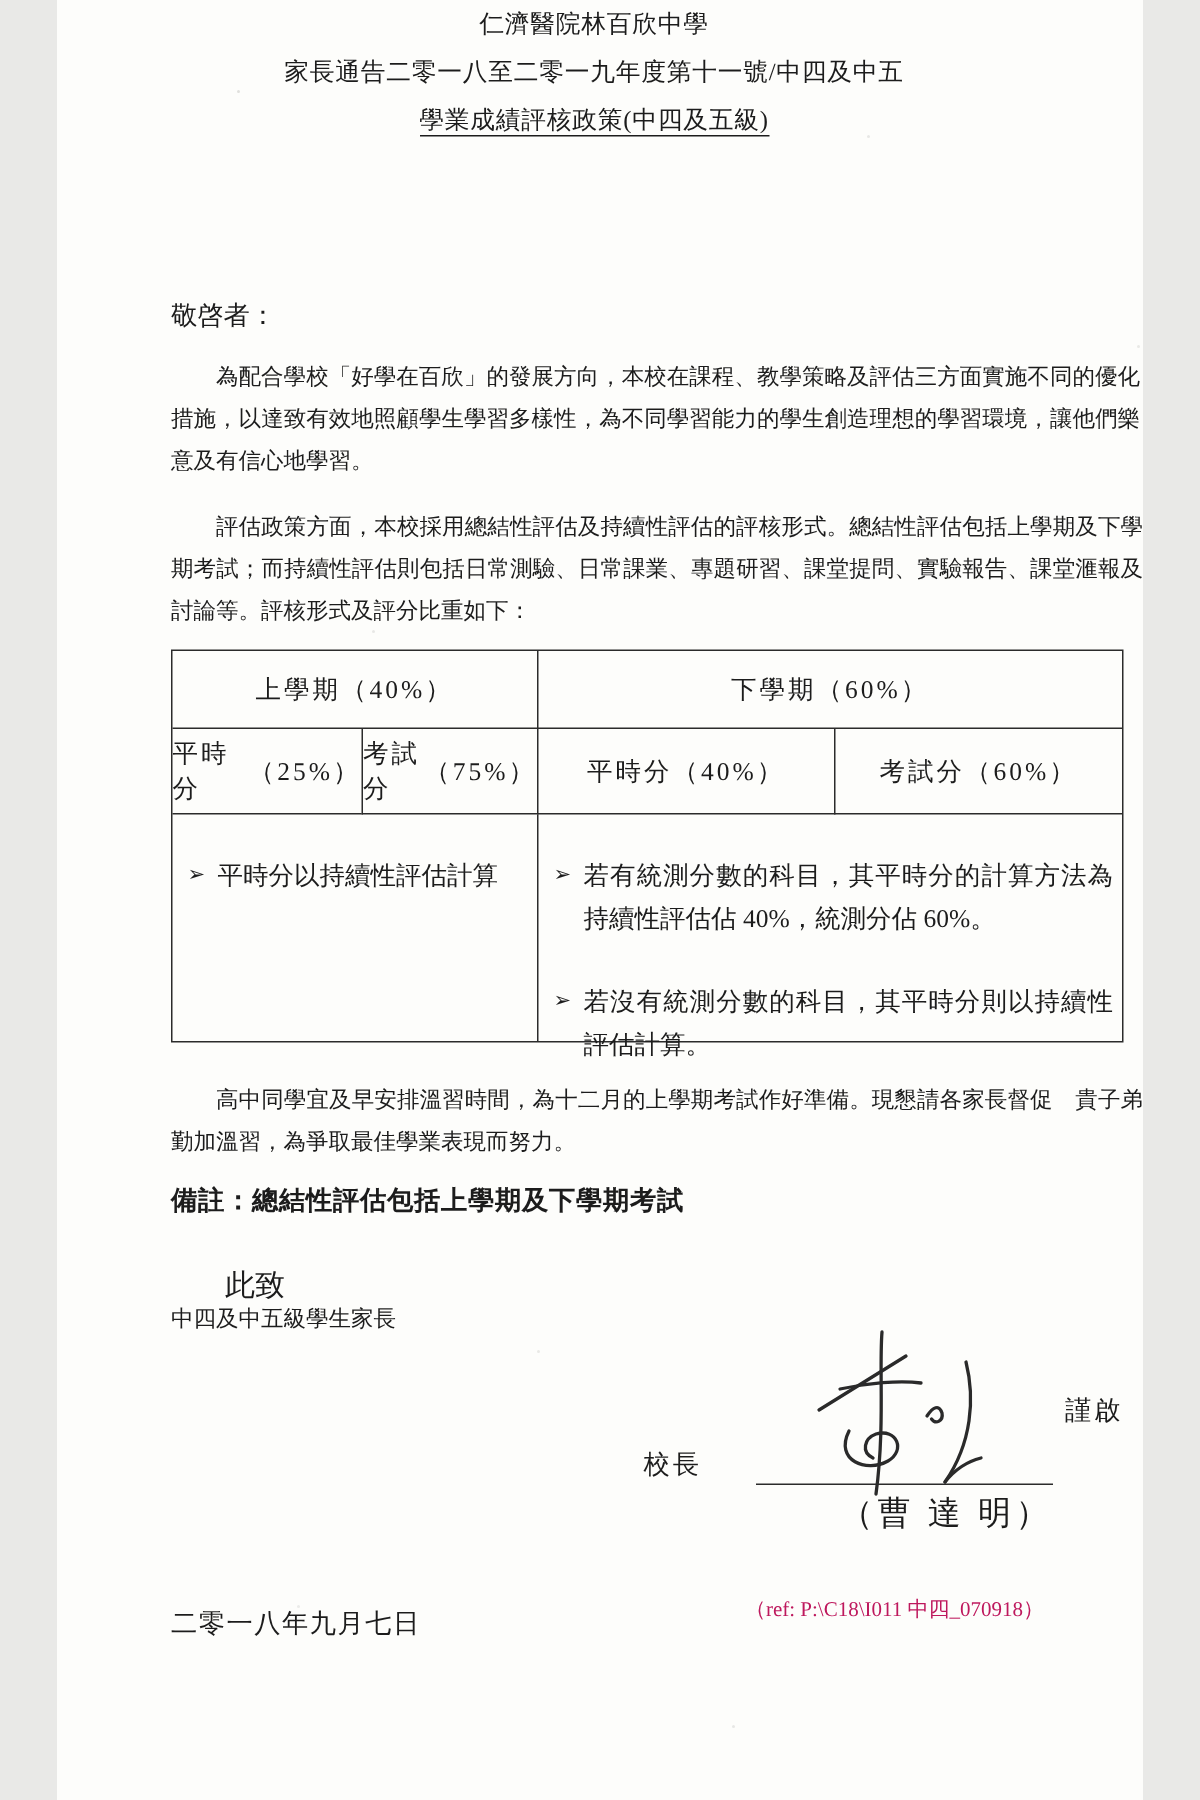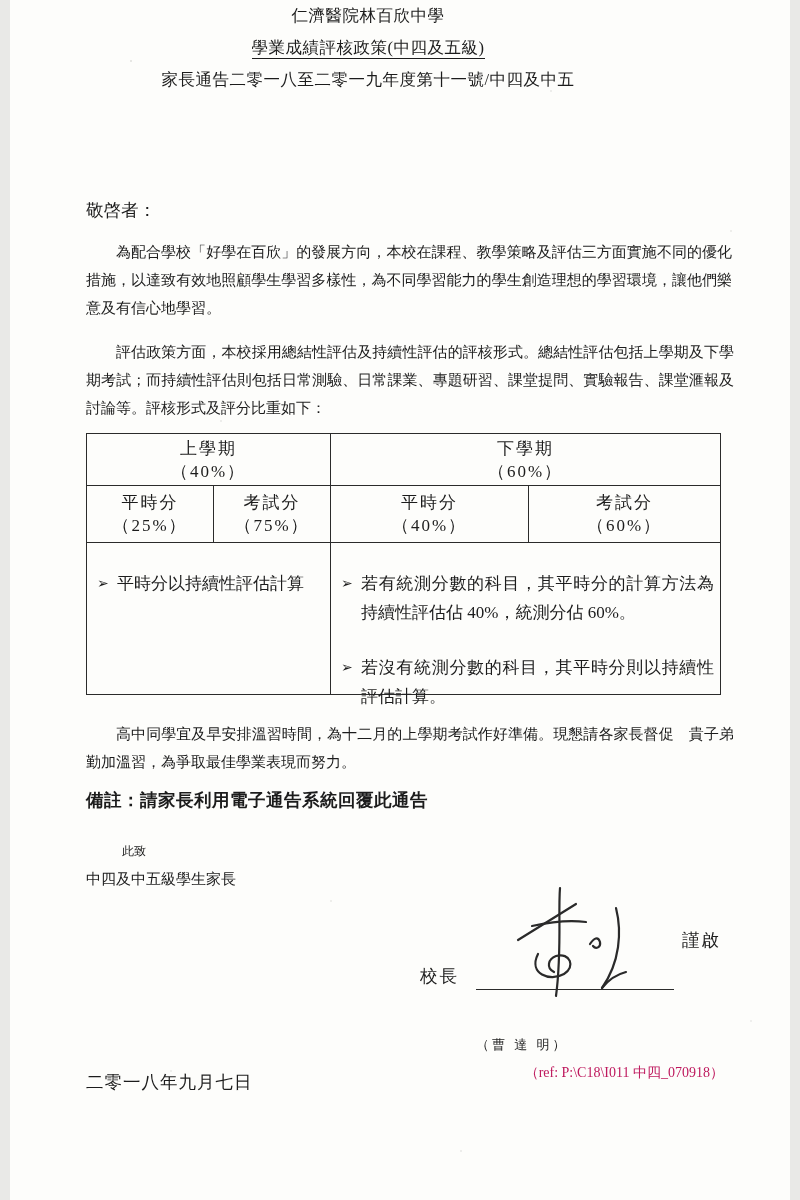--- a/index.html
+++ b/index.html
@@ -1,18 +1,18 @@
 <!DOCTYPE html>
 <html><head>
 <meta charset="utf-8">
 <style>
   html,body{margin:0;padding:0;background:#e9e9e7;}
   .page{
     position:relative;
-    width:780px;height:1200px;
+    width:724px;height:1200px;
     margin:0 auto;
     background:#fdfdfb;
     overflow:hidden;
     color:#1c1c1c;
     font-family:"Liberation Serif","DejaVu Serif",serif;
   }
   .abs{position:absolute;}
   
   .title-block{
     left:0; top:94; width:716px;
@@ -38,21 +38,21 @@
     left:76px; top:433px;
     width:633px;
     display:grid;
     grid-template-columns:126px 117px 198px 192px;
     grid-template-rows:52px 57px 151px;
     border:1.6px solid #2b2b2b;
     box-sizing:content-box;
     font-size:17px;
   }
   .cell{
-    display:flex; flex-direction:column;
+    display:flex; 
     align-items:center; justify-content:center;
     line-height:23px;
     letter-spacing:2px;
     box-sizing:border-box;
   }
   .cell.bl{border-left:1.6px solid #2b2b2b;}
   .cell.bb{border-bottom:1.6px solid #2b2b2b;}
   .span12{grid-column:1/3;}
   .span34{grid-column:3/5;}
   .notes-cell{
@@ -63,26 +63,26 @@
     box-sizing:border-box;
   }
   .bullet-item{position:relative; padding-left:20px; text-align:justify;}
   .bullet-item + .bullet-item{margin-top:26px;}
   .bullet-glyph{
     position:absolute; left:0; top:0;
     font-family:"DejaVu Sans",sans-serif;
     font-size:14px;
   }
   
-  .cizhi{left:112px; top:843px; font-size:12px;}
+  .cizhi{left:112px; top:843px; font-size:20px;}
   .recipient{left:76px; top:870px; font-size:15px;}
-  .principal-label{left:410px; top:964px; font-size:17.5px; letter-spacing:2px;}
+  .principal-label{left:391px; top:964px; font-size:17.5px; letter-spacing:2px;}
   .sig-line{left:466px; top:989px; width:198px; border-top:1.6px solid #2b2b2b;}
   .respectfully{left:672px; top:928px; font-size:17.5px; letter-spacing:2px;}
-  .principal-name{left:466px; top:1036px; width:198px; text-align:left; font-size:13px; letter-spacing:3px;}
+  .principal-name{left:466px; top:994px; width:198px; text-align:right; font-size:22px; letter-spacing:3px;}
   .signature-svg{left:488px; top:882px;}
   .date-line{left:76px; top:1042px; font-size:17.5px; letter-spacing:1px;margin-top:28px;}
   .reference{right:66px; top:1064px; font-size:14px; color:#be185d;}
   
   .speck{
     left:120px; top:60px; width:2px; height:2px; border-radius:50%;
     background:rgba(110,110,105,.20);
     box-shadow:420px 30px 0 rgba(110,110,105,.15),
                600px 170px 0 rgba(110,110,105,.14),
                90px 360px 0 rgba(110,110,105,.15),
@@ -95,22 +95,22 @@
 </style>
 </head>
 <body>
 
 <div class="page">
 
   <div class="abs speck"></div>
 
   <div class="abs title-block">
     <div>仁濟醫院林百欣中學</div>
+    <div>家長通告二零一八至二零一九年度第十一號/中四及中五</div>
     <div><span class="subject-underline">學業成績評核政策(中四及五級)</span></div>
-    <div>家長通告二零一八至二零一九年度第十一號/中四及中五</div>
   </div>
 
   <div class="abs salutation">敬啓者：</div>
 
   <div class="abs body-text indent para1">為配合學校「好學在百欣」的發展方向，本校在課程、教學策略及評估三方面實施不同的優化措施，以達致有效地照顧學生學習多樣性，為不同學習能力的學生創造理想的學習環境，讓他們樂意及有信心地學習。</div>
 
   <div class="abs body-text indent para2">評估政策方面，本校採用總結性評估及持續性評估的評核形式。總結性評估包括上學期及下學期考試；而持續性評估則包括日常測驗、日常課業、專題研習、課堂提問、實驗報告、課堂滙報及討論等。評核形式及評分比重如下：</div>
 
   <div class="abs atable">
     <div class="cell bb span12">
@@ -152,21 +152,21 @@
       </div>
       <div class="bullet-item">
         <span class="bullet-glyph">➢</span>
         <span>若沒有統測分數的科目，其平時分則以持續性評估計算。</span>
       </div>
     </div>
   </div>
 
   <div class="abs body-text indent para3">高中同學宜及早安排溫習時間，為十二月的上學期考試作好準備。現懇請各家長督促　貴子弟勤加溫習，為爭取最佳學業表現而努力。</div>
 
-  <div class="abs remark">備註：請家長利用電子通告系統回覆此通告</div>
+  <div class="abs remark">備註：總結性評估包括上學期及下學期考試</div>
 
   <div class="abs cizhi">此致</div>
   <div class="abs recipient">中四及中五級學生家長</div>
 
   <svg class="abs signature-svg" width="156" height="122" viewBox="0 0 156 122" fill="none" stroke="#2a2a2a" stroke-width="2.2" stroke-linecap="round">
     <path d="M62 6 C 60 30, 64 70, 58 114"></path>
     <path d="M20 58 L 78 22"></path>
     <path d="M34 44 C 52 40, 74 38, 88 40"></path>
     <path d="M40 72 C 30 92, 52 100, 66 92 C 78 85, 72 70, 58 74 C 50 77, 48 86, 56 90"></path>
     <path d="M92 62 C 96 56, 100 54, 102 60 C 103 65, 98 68, 95 64"></path>

